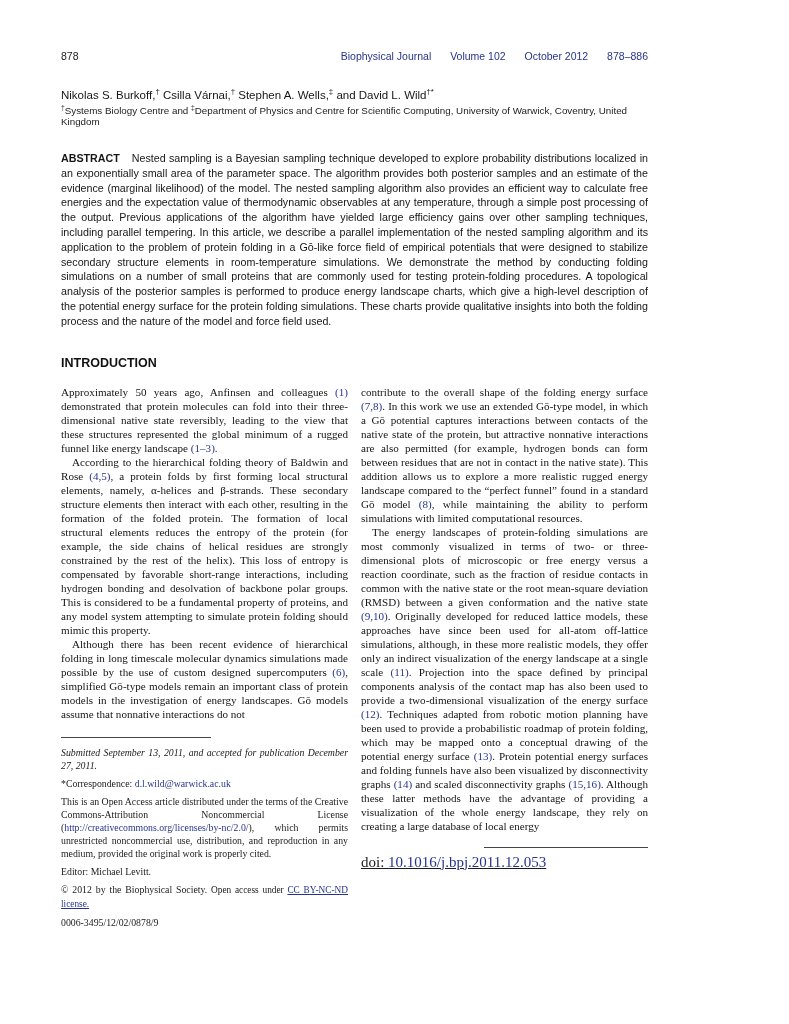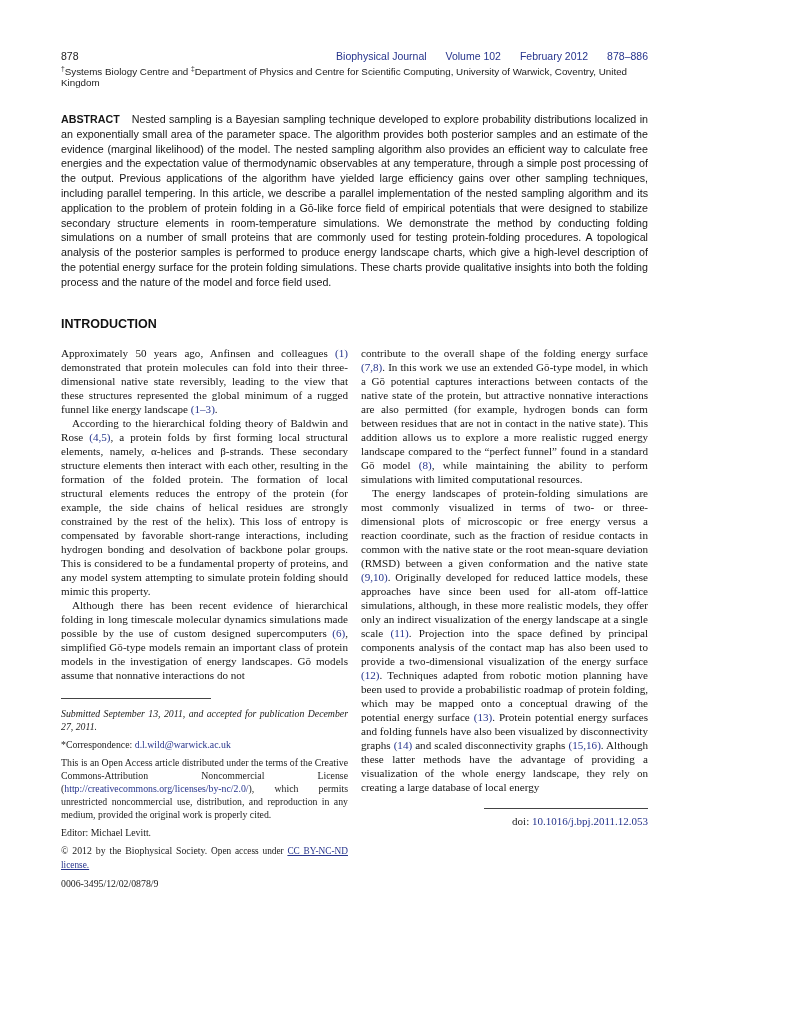--- a/index.html
+++ b/index.html
@@ -75,39 +75,40 @@
     margin: 0 0 5px 0; text-align: justify; text-indent: 0;
     font-size: 9.8px; line-height: 13px; color: #1a1a1a;
   }
   .footnotes p.italic { font-style: italic; }
   .fn-oa-small { font-size: 9.3px; }
 
   
   .doiblock { margin-top: 14px; }
   .doi-rule { width: 57%; margin-left: auto; border-top: 1px solid #444; }
   .doiline {
-    margin-top: 6px; text-align: right;
-    font-size: 11px; color: #1a1a1a;
+    margin-top: 6px; text-align: left;
+    font-size: 15px; color: #1a1a1a; text-decoration: underline;
   }
 </style>
 </head>
 <body>
 
 <div class="page">
 
   <div class="hdr">
     <span class="pageno">878</span>
     <span class="jmeta">
       <span>Biophysical Journal</span>
       <span>Volume 102</span>
-      <span>February 2012</span>
+      <span>October 2012</span>
       <span>878–886</span>
     </span>
   </div>
 
+  <div class="authors">Nikolas S. Burkoff,<sup>†</sup> Csilla Várnai,<sup>†</sup> Stephen A. Wells,<sup>‡</sup> and David L. Wild<sup>†*</sup></div>
   <div class="affil"><sup>†</sup>Systems Biology Centre and <sup>‡</sup>Department of Physics and Centre for Scientific Computing, University of Warwick, Coventry, United Kingdom</div>
 
   <div class="abstract">
     <span class="ablabel">ABSTRACT</span><span>Nested sampling is a Bayesian sampling technique developed to explore probability distributions localized in an exponentially small area of the parameter space. The algorithm provides both posterior samples and an estimate of the evidence (marginal likelihood) of the model. The nested sampling algorithm also provides an efficient way to calculate free energies and the expectation value of thermodynamic observables at any temperature, through a simple post processing of the output. Previous applications of the algorithm have yielded large efficiency gains over other sampling techniques, including parallel tempering. In this article, we describe a parallel implementation of the nested sampling algorithm and its application to the problem of protein folding in a Gō-like force field of empirical potentials that were designed to stabilize secondary structure elements in room-temperature simulations. We demonstrate the method by conducting folding simulations on a number of small proteins that are commonly used for testing protein-folding procedures. A topological analysis of the posterior samples is performed to produce energy landscape charts, which give a high-level description of the potential energy surface for the protein folding simulations. These charts provide qualitative insights into both the folding process and the nature of the model and force field used.</span>
   </div>
 
   <div class="sechead">INTRODUCTION</div>
 
   <div class="cols">
 

